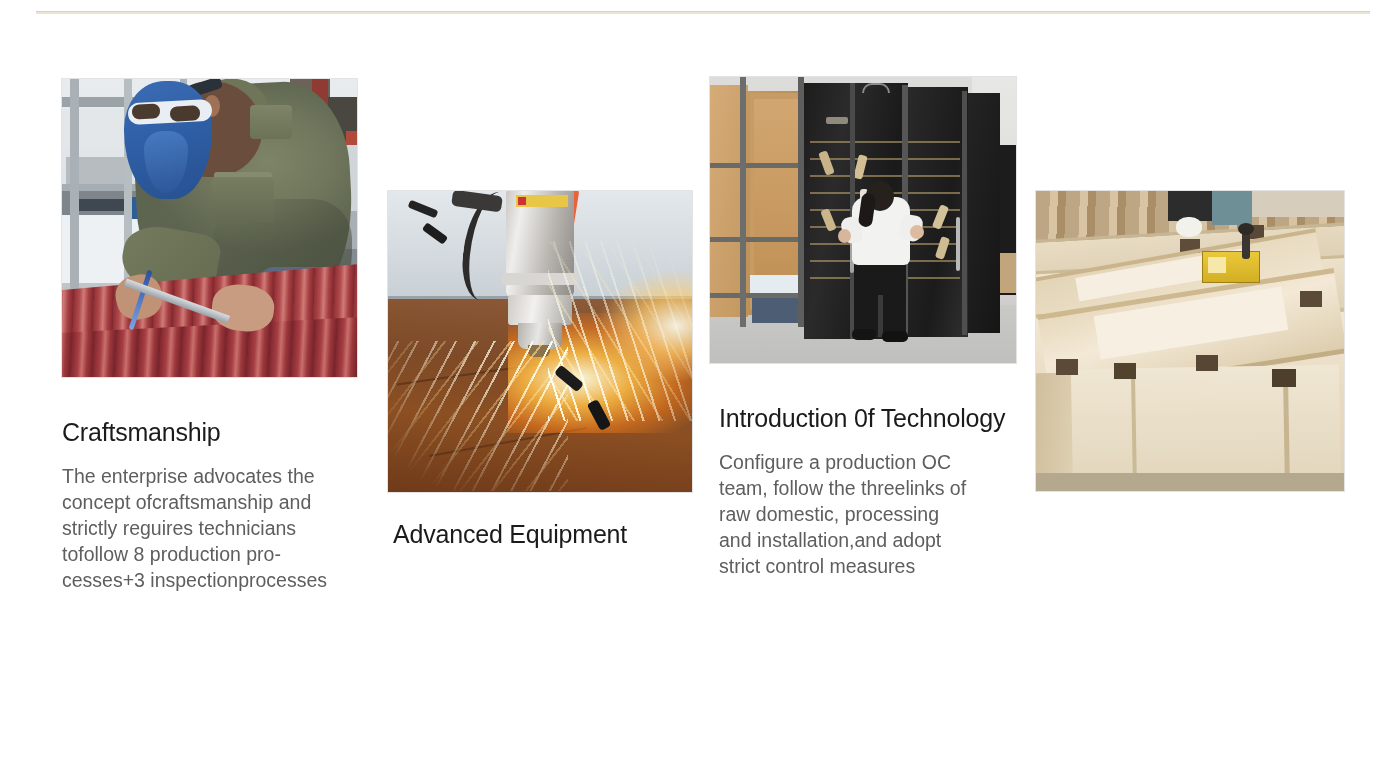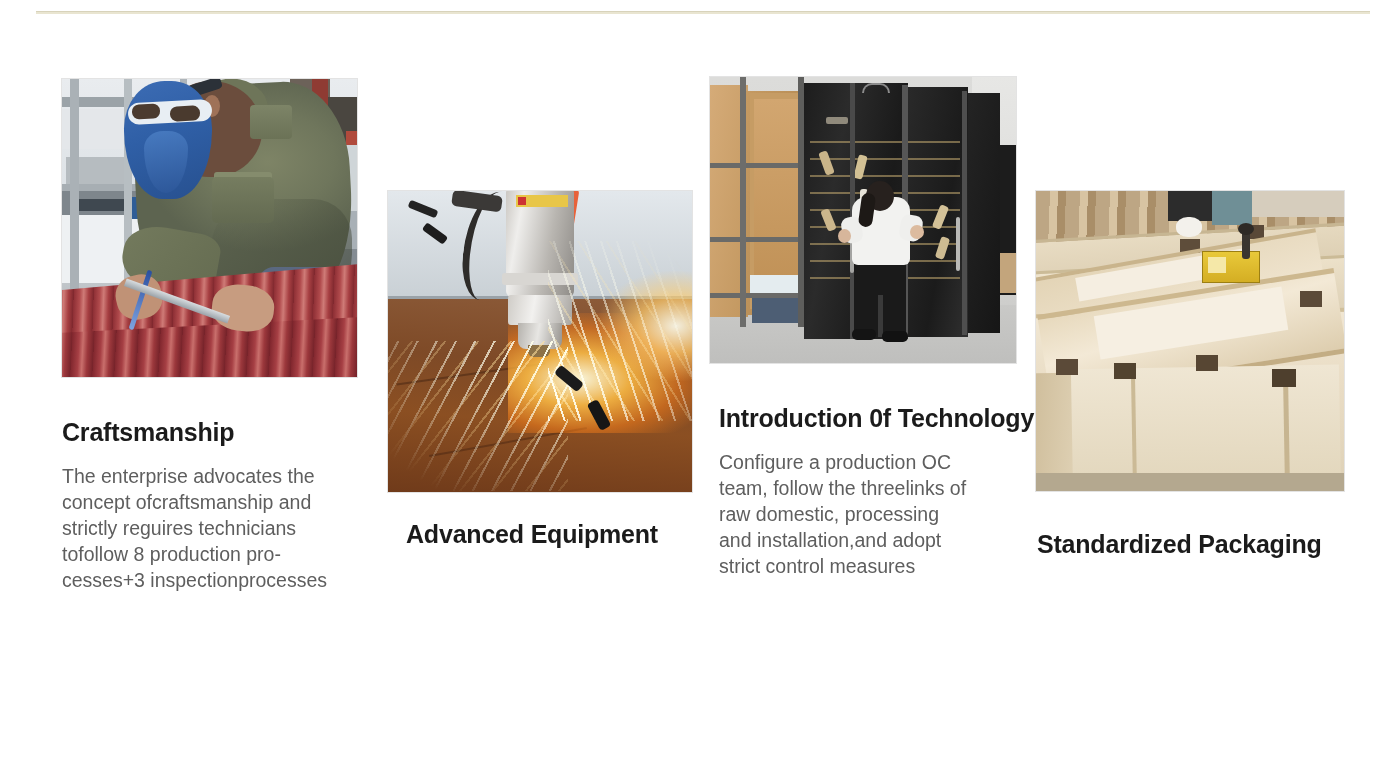--- a/index.html
+++ b/index.html
@@ -31,21 +31,21 @@
   .photo {
     position: relative;
     overflow: hidden;
     background: #cfcfcf;
     border: 1px solid #e3e3e3;
   }
   .photo .layer { position: absolute; }
 
   .card-title {
     font-size: 25px;
-    font-weight: 700;
+    font-weight: 400;
     color: #1b1b1b;
     letter-spacing: -0.2px;
     white-space: nowrap;
   }
   .card-body {
     font-size: 19.5px;
     line-height: 26px;
     color: #5e5e5e;
     white-space: pre-line;
   }
@@ -265,21 +265,21 @@
     -webkit-mask-image: radial-gradient(ellipse at 2% 88%, #000 5%, rgba(0,0,0,.6) 45%, transparent 85%);
     mask-image: radial-gradient(ellipse at 2% 88%, #000 5%, rgba(0,0,0,.6) 45%, transparent 85%);
   }
   #photo2 .slug1 { left:20px; top:14px; width:30px; height:8px; background:#232323; border-radius:3px; transform:rotate(22deg);}
   #photo2 .slug2 { left:34px; top:38px; width:26px; height:9px; background:#1d1d1d; border-radius:3px; transform:rotate(36deg);}
   #photo2 .slug3 { left:166px; top:182px; width:30px; height:11px; background:#1b1b1b; border-radius:4px; transform:rotate(40deg);}
   #photo2 .slug4 { left:196px; top:218px; width:30px; height:12px; background:#161616; border-radius:4px; transform:rotate(62deg);}
   #photo2 .cut1 { left:8px; top:182px; width:150px; height:2px; background:rgba(60,30,15,.45); transform:rotate(-8deg);}
   #photo2 .cut2 { left:40px; top:250px; width:160px; height:2px; background:rgba(60,30,15,.4); transform:rotate(-10deg);}
 
-  #title2 { position:absolute; left: 19px; top: 330px; }
+  #title2 { position:absolute; left: 6px; top: 330px; }
   #body2  { position:absolute; left: 6px; top: 375px; width: 300px; }
 
   
   #card3 { left: 709px; top: 76px; width: 315px; }
   #photo3 { width: 308px; height: 288px; }
   #photo3 .bg { inset:0; background: linear-gradient(180deg,#dcdcda 0%,#d3d3d1 66%,#c6c6c4 100%); }
   #photo3 .floor { left:0; bottom:0; width:100%; height:58px; background:linear-gradient(180deg,#c9c9c7,#bfbfbd); }
   #photo3 .wood-l { left:0; top:8px; width:38px; height:232px; background:linear-gradient(100deg,#d5ab78,#c2975f); }
   #photo3 .wood-l2{ left:36px; top:14px; width:56px; height:224px; background:linear-gradient(100deg,#c59a62,#b2874f); }
   #photo3 .wood-c { left:40px; top:16px; width:52px; height:216px; background:#c69c64; }
@@ -609,14 +609,13 @@
     <div class="layer face-seam1"></div>
       <div class="layer face-seam2"></div>
     <div class="layer side-face"></div>
     <div class="layer brkt5"></div>
     <div class="layer brkt1"></div>
       <div class="layer brkt2"></div>
     <div class="layer brkt3"></div>
       <div class="layer brkt4"></div>
     <div class="layer floor4"></div>
   </div>
-  <div class="card-title" id="title4">Standardized Packaging</div>
 </div>
 
 </body></html>

